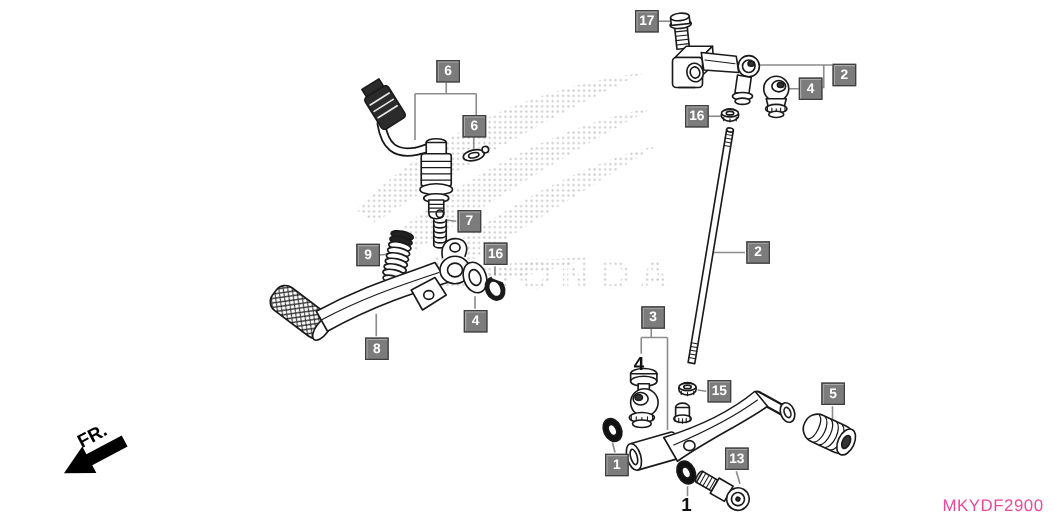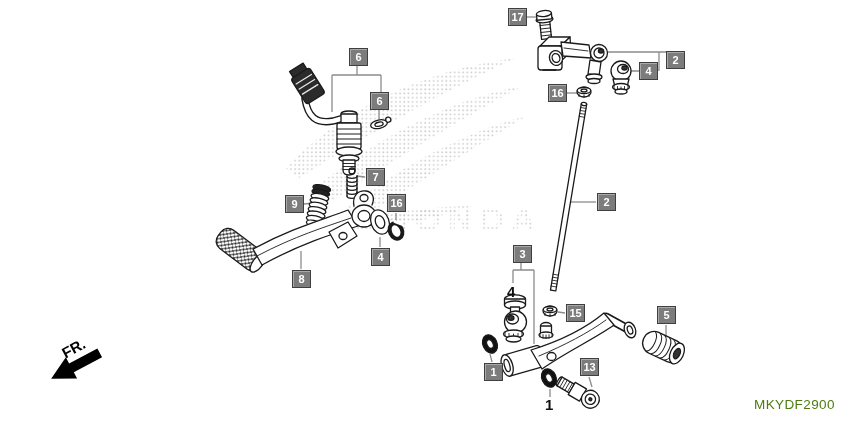--- a/index.html
+++ b/index.html
@@ -13,21 +13,21 @@
     background:#7c7c7c;border:1px solid #3f3f3f;
     box-shadow:inset 1px 1px 0 rgba(255,255,255,.35);
     color:#fff;font:bold 11px "Liberation Sans",sans-serif;
     display:flex;align-items:center;justify-content:center;
     user-select:none;
   }
   .plain-num{
     position:absolute;color:#111;font:bold 15px "Liberation Sans",sans-serif;
   }
   .diagram-code{
-    position:absolute;left:754px;top:397px;color:#4d7c0f;
+    position:absolute;left:754px;top:397px;color:#ec4899;
     font:13.5px "Liberation Sans",sans-serif;letter-spacing:.4px;
   }
 </style>
 </head>
 <body>
 
 <div class="stage">
 
   <svg width="842" height="421" viewBox="0 0 842 421">
     <defs>

